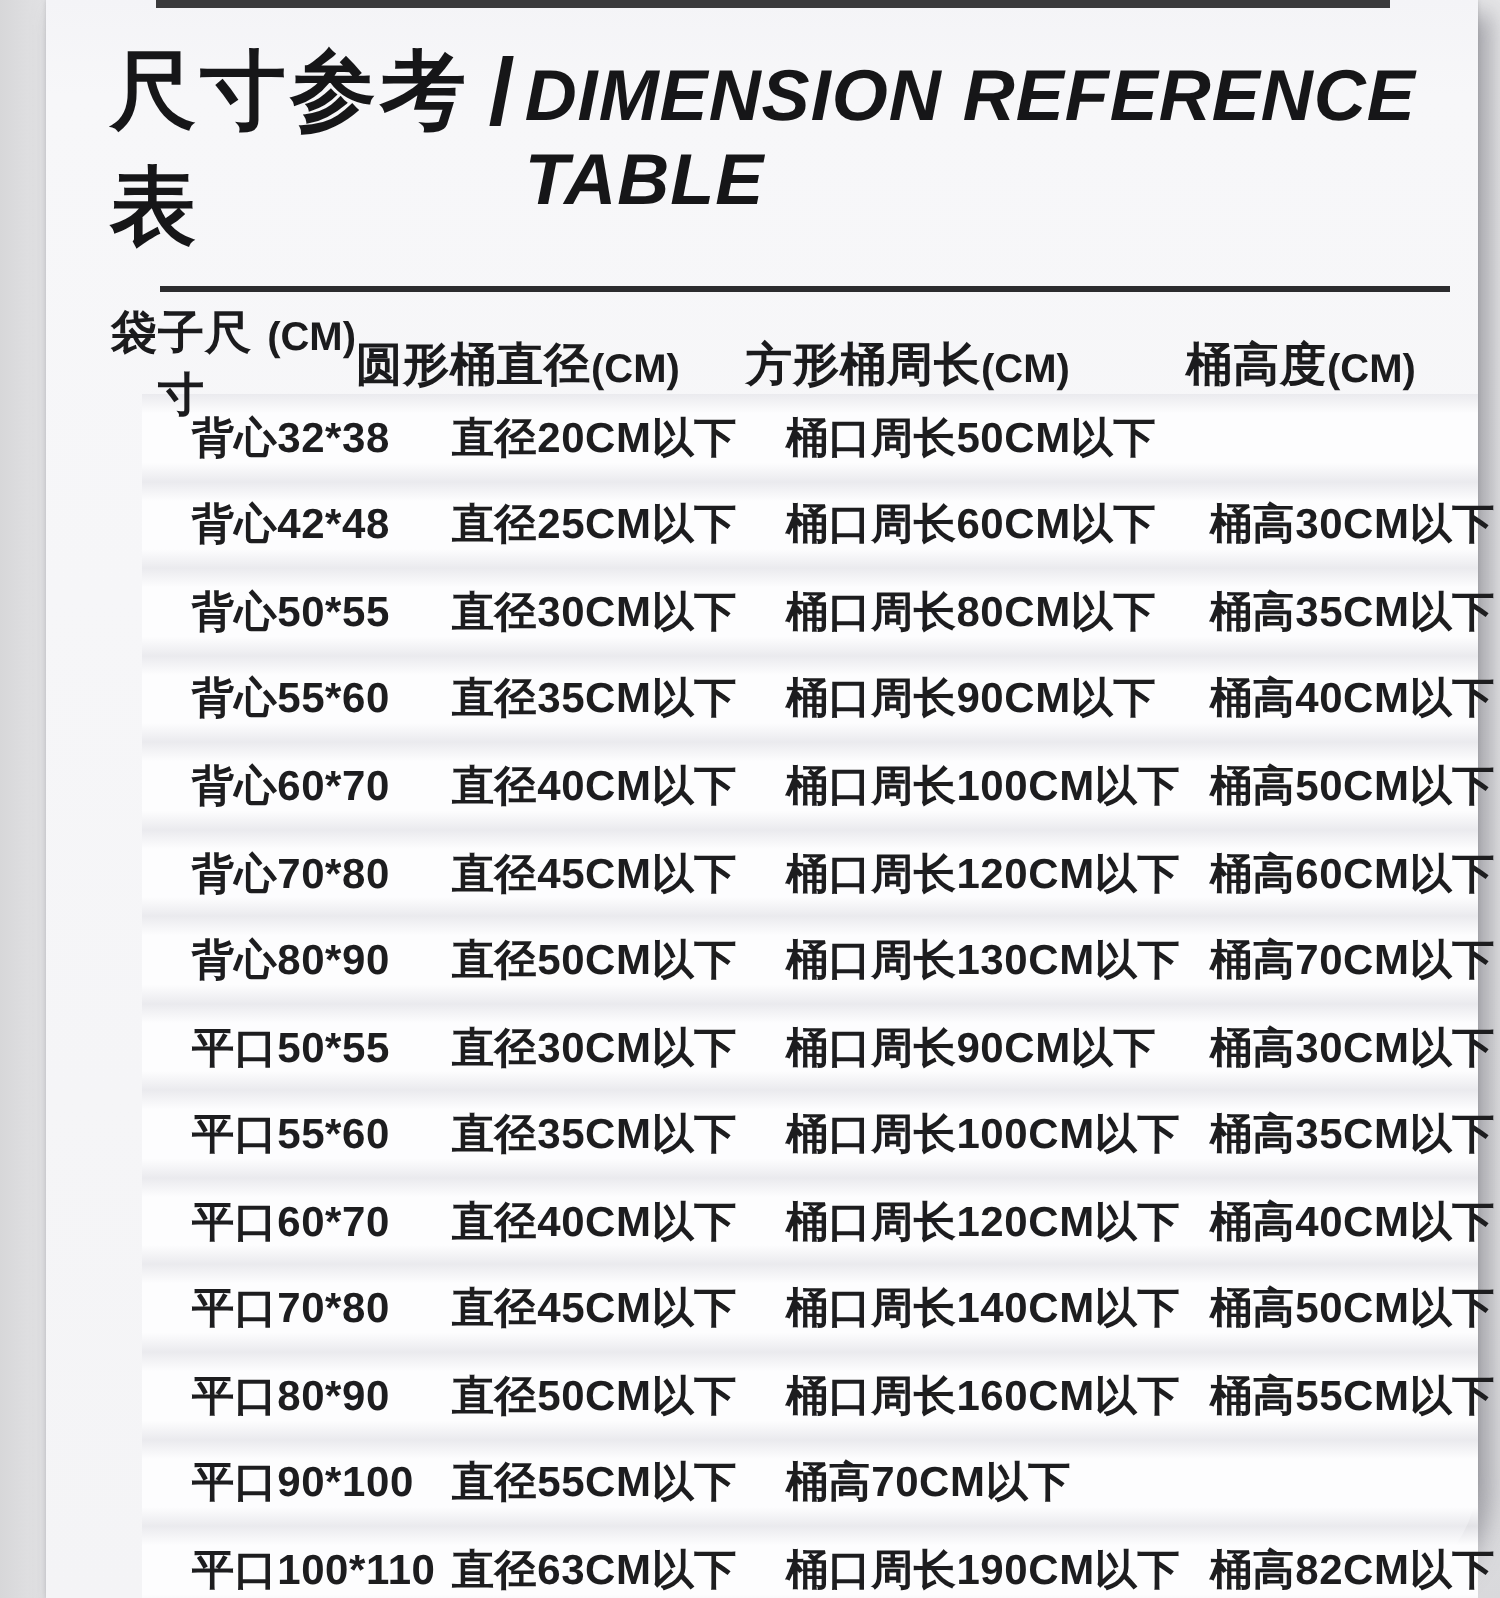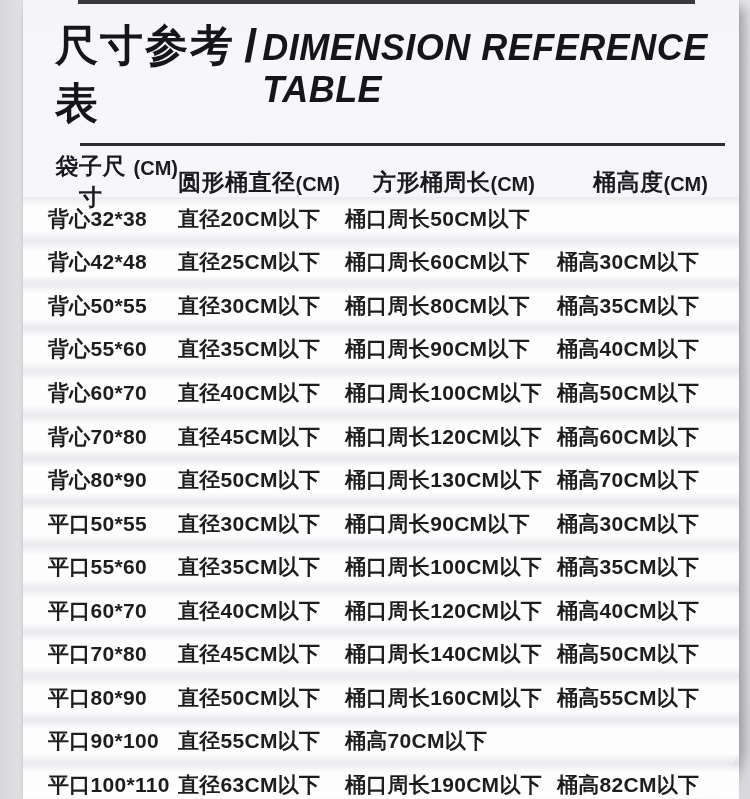--- a/index.html
+++ b/index.html
@@ -40,20 +40,21 @@
   .th{display:flex;align-items:baseline;font-weight:700;}
   .th .lbl{font-size:23px;letter-spacing:0.5px;text-align:center;}
   .th .unit{font-size:20px;font-weight:700;transform:translateY(1px);}
   .th.c3{padding-left:28px;}
   .th.c4{padding-left:36px;}
 
   .rows{}
   .row{
     height:43.55px;
     background:linear-gradient(180deg,rgba(233,233,237,0.9) 0%,#fdfdfe 22%,#fdfdfe 78%,rgba(233,233,237,0.9) 100%);
+    margin-left:48px;
   }
   .cell{
     font-size:21px;font-weight:700;color:#1d1d1f;letter-spacing:0.3px;
     white-space:nowrap;
   }
 </style>
 </head>
 <body>
 
 <div class="margin-strip-left"></div>

